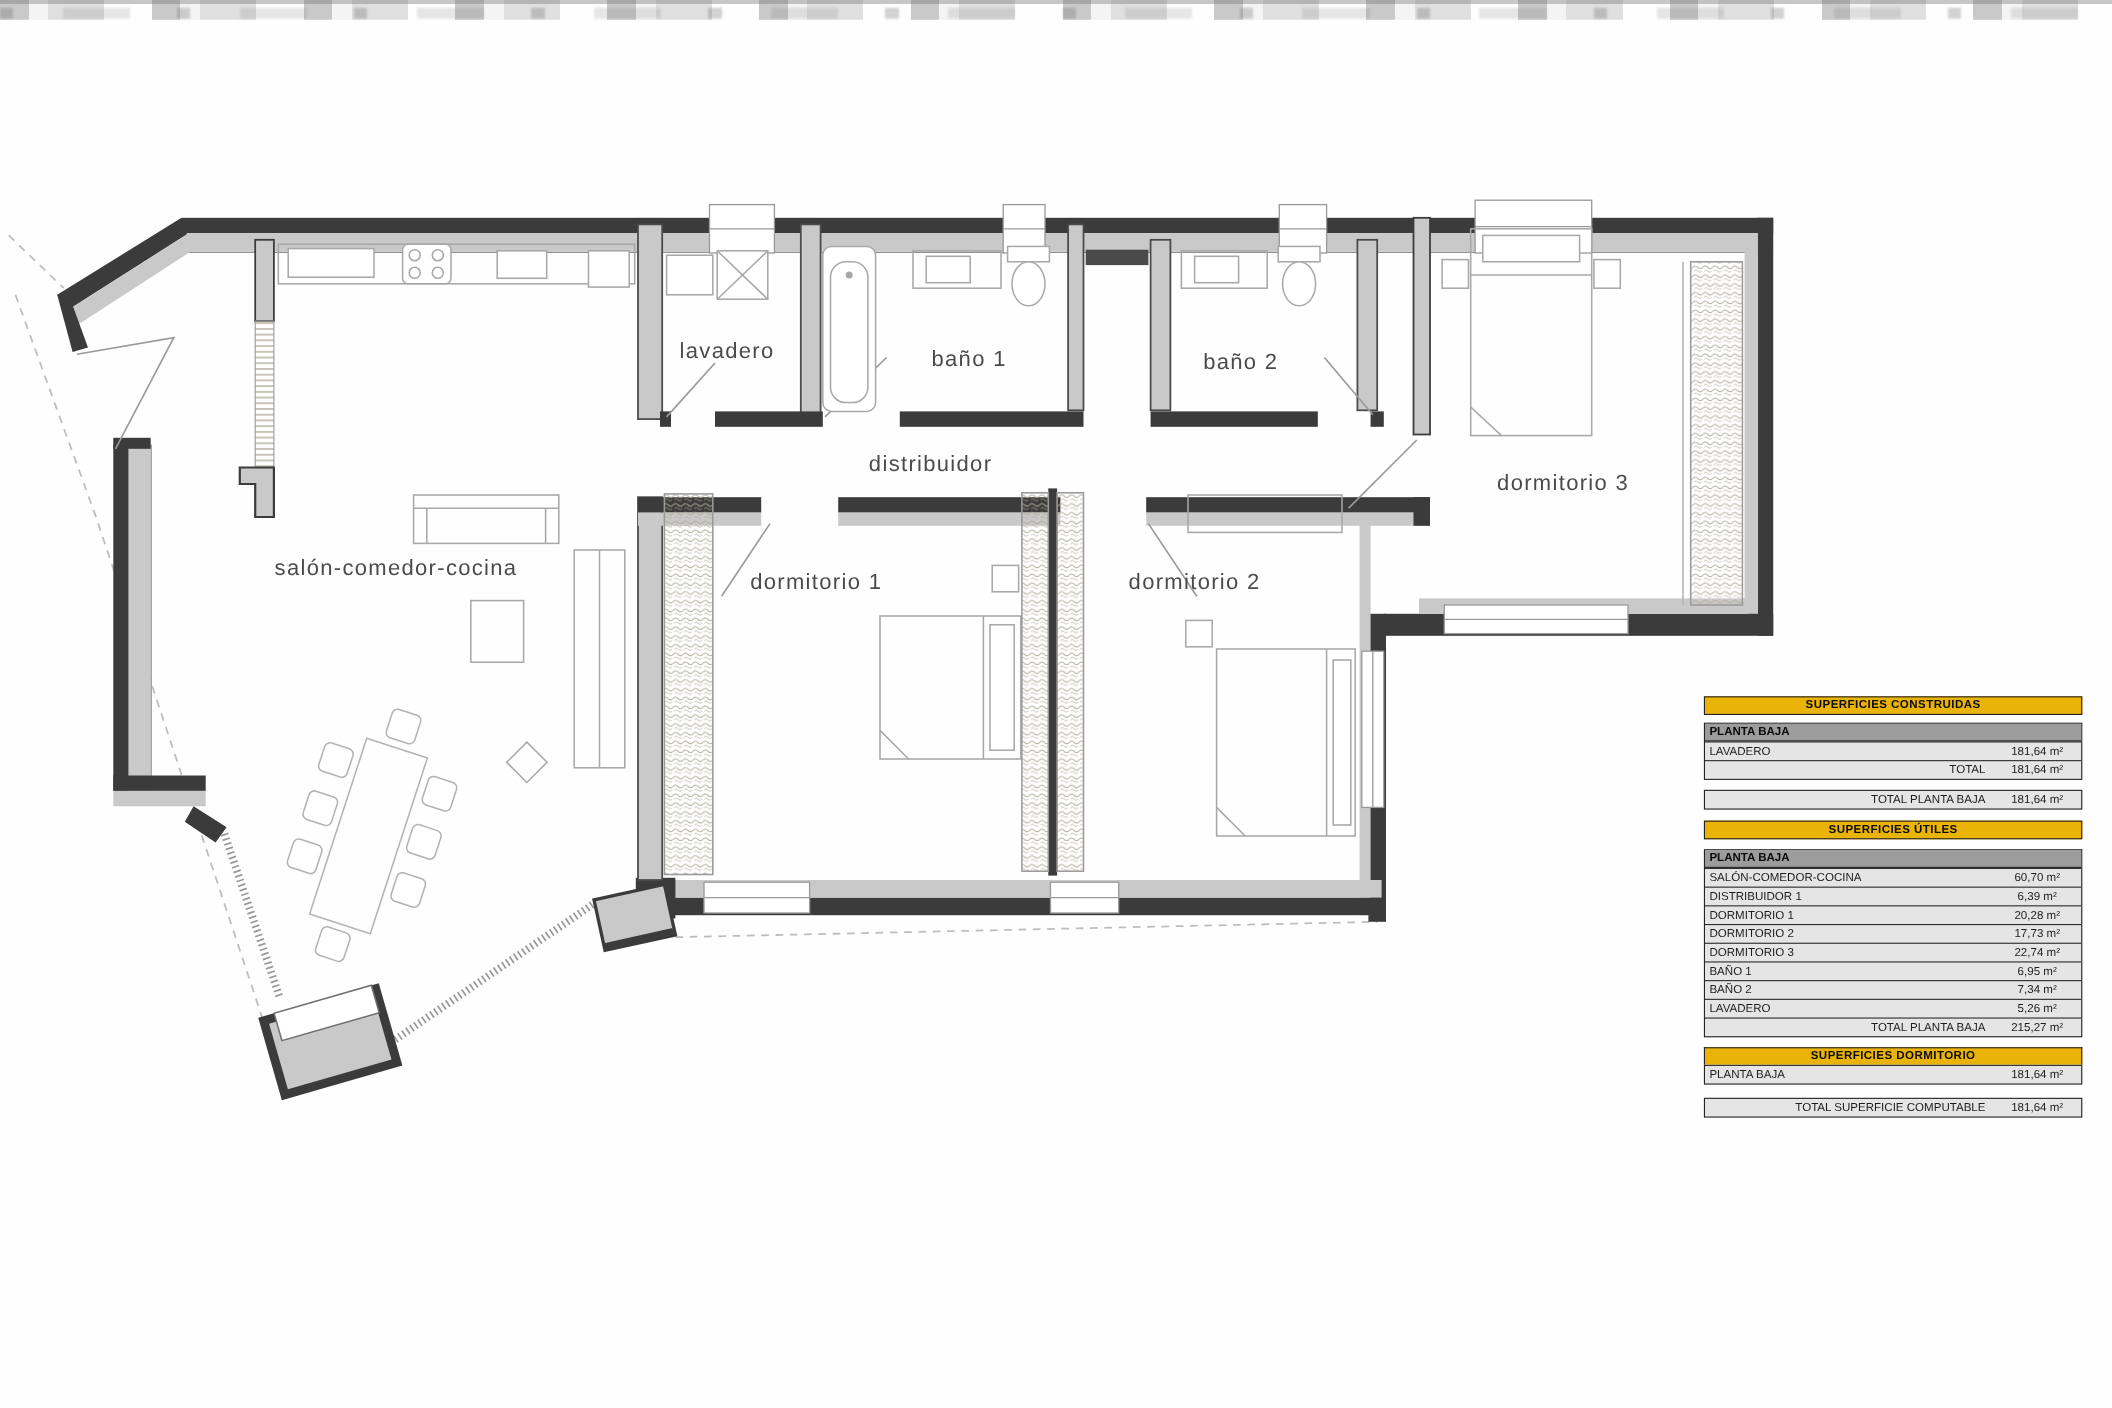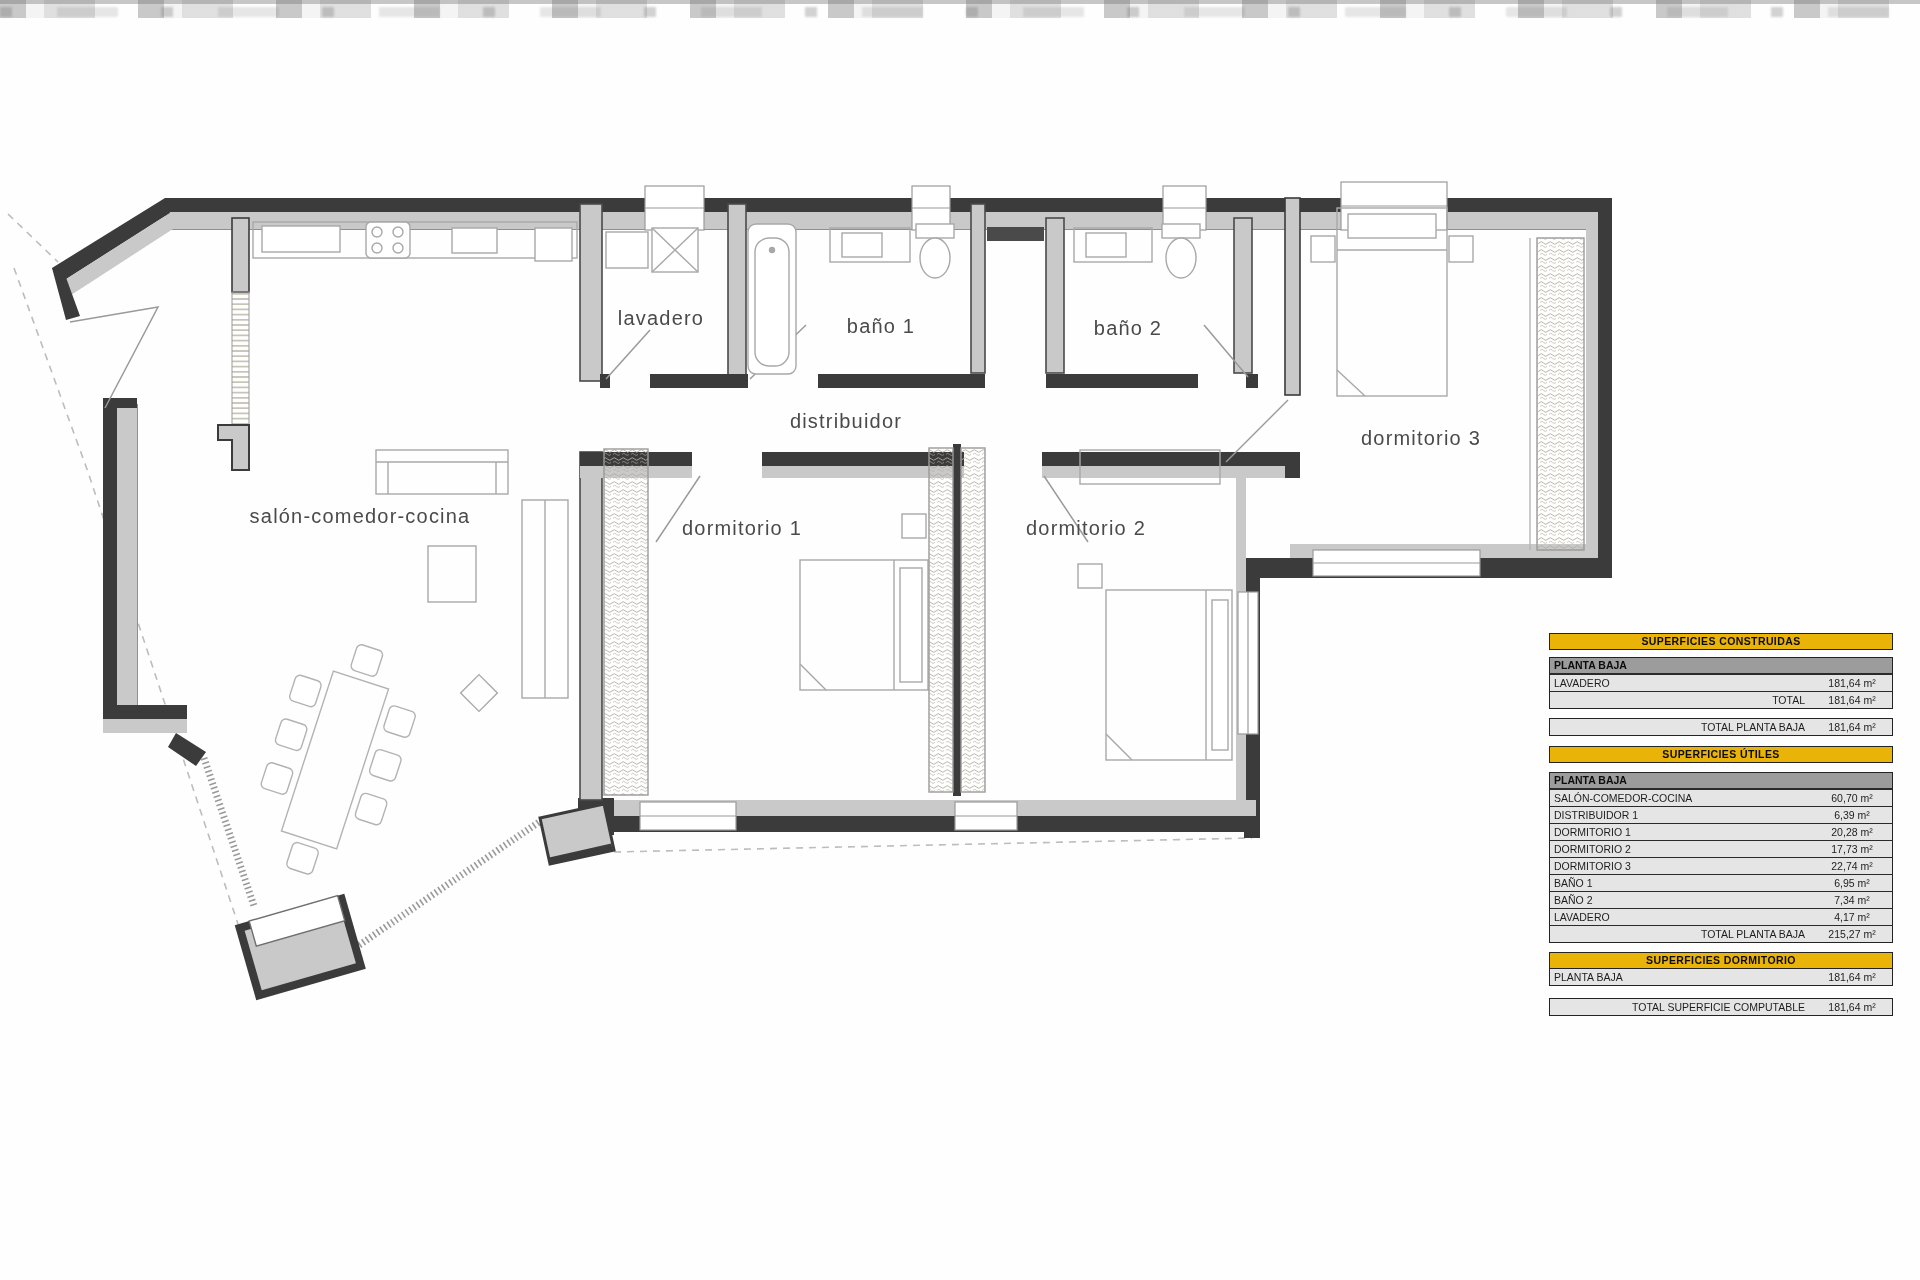--- a/index.html
+++ b/index.html
@@ -343,21 +343,21 @@
       <div class="trow">
         <span class="lbl">BAÑO 1</span>
         <span class="val">6,95 m²</span>
       </div>
       <div class="trow">
         <span class="lbl">BAÑO 2</span>
         <span class="val">7,34 m²</span>
       </div>
       <div class="trow">
         <span class="lbl">LAVADERO</span>
-        <span class="val">4,17 m²</span>
+        <span class="val">5,26 m²</span>
       </div>
       <div class="trow tot">
         <span class="lbl">TOTAL PLANTA BAJA</span>
         <span class="val">215,27 m²</span>
       </div>
     </div>
 
     <div class="tbar" style="margin-bottom:0;border-bottom:none">SUPERFICIES DORMITORIO</div>
     <div class="tbox gap12">
       <div class="trow">

